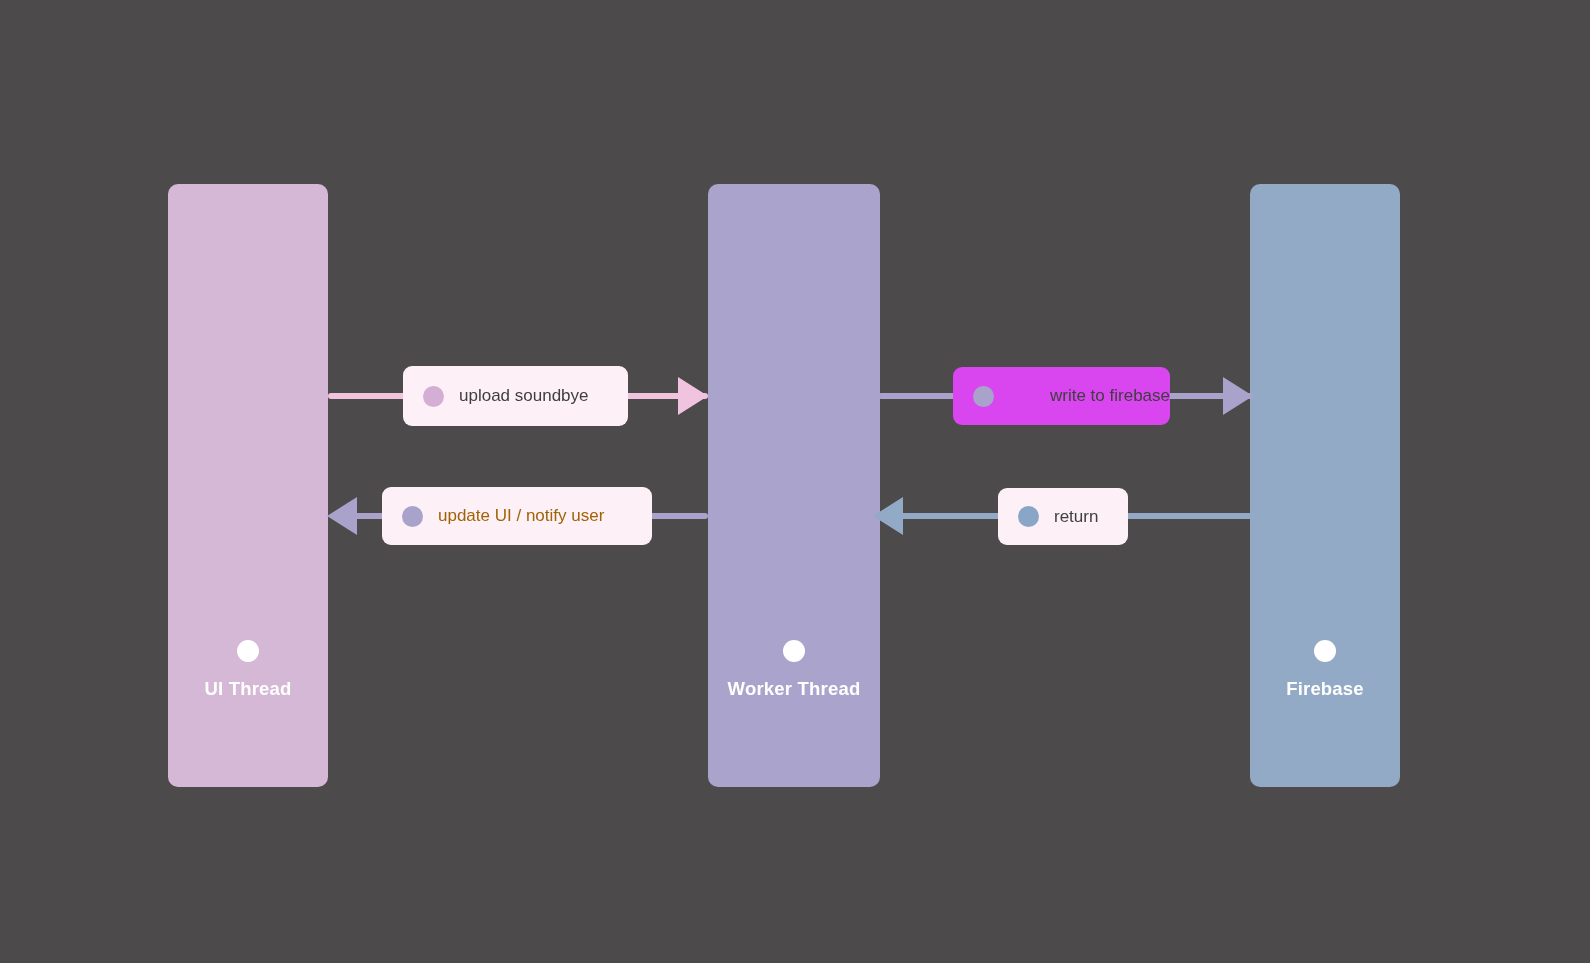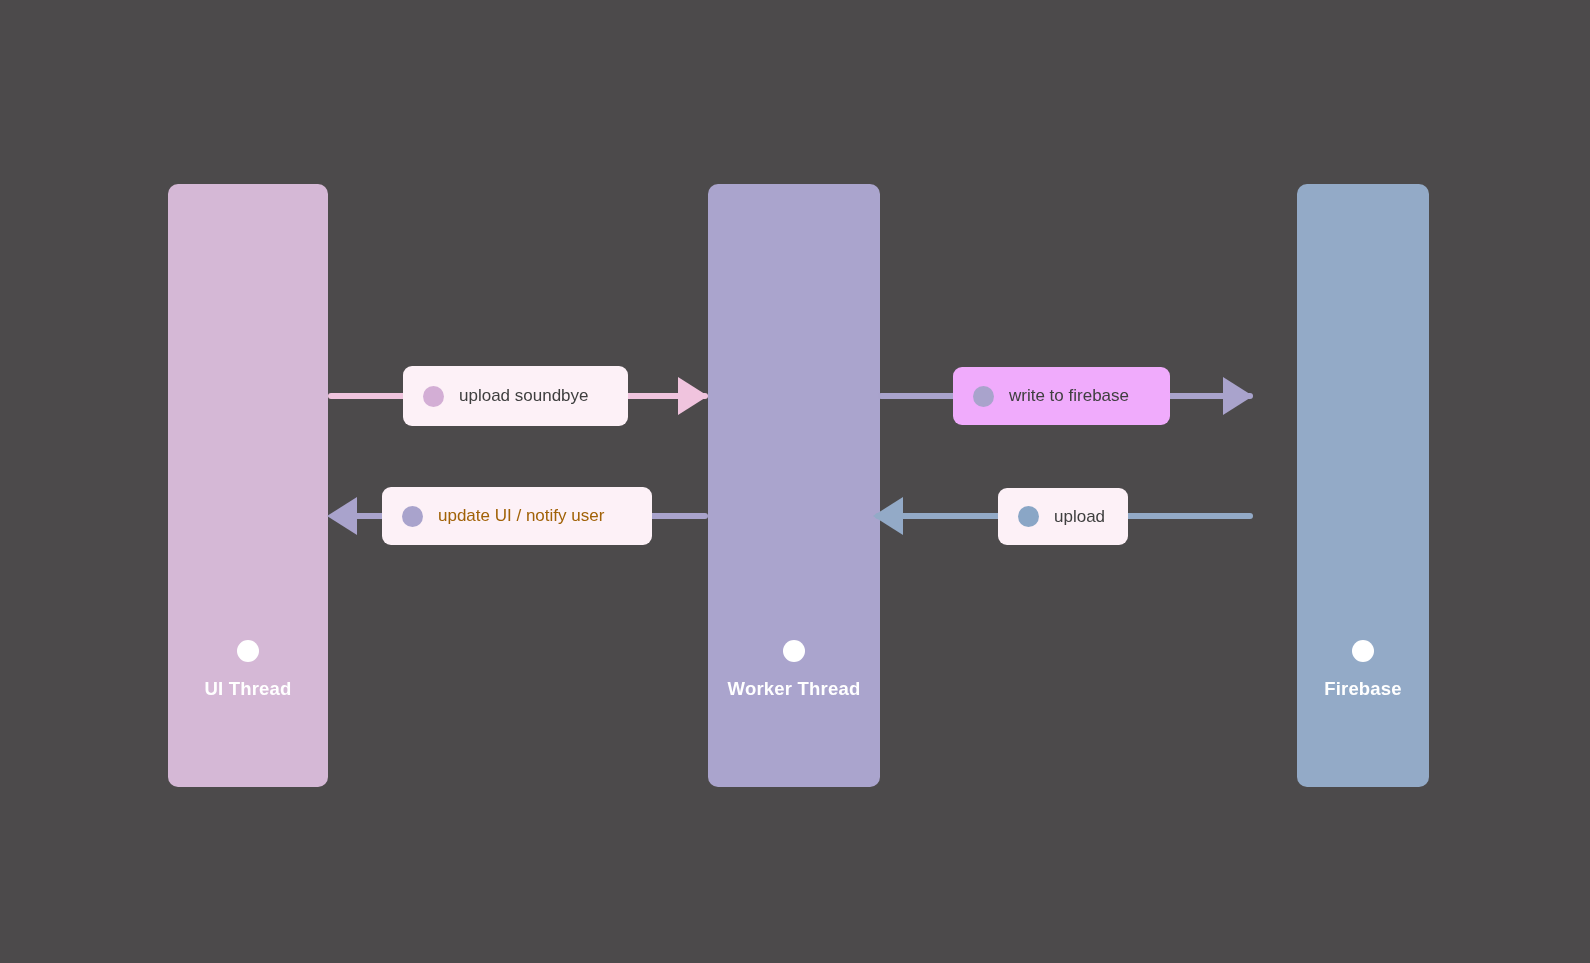--- a/index.html
+++ b/index.html
@@ -7,21 +7,21 @@
   body {
     font-family: "Liberation Sans", sans-serif;
     overflow: hidden;
   }
   .canvas { position: relative; width: 1590px; height: 963px; }
 
   
   .lane { position: absolute; top: 184px; height: 603px; border-radius: 10px; }
   .lane-ui       { left: 168px;  width: 160px; }
   .lane-worker   { left: 708px;  width: 172px; }
-  .lane-firebase { left: 1297px; width: 132px; }
+  .lane-firebase { left: 1250px; width: 150px; }
   .lane-dot {
     position: absolute; top: 456px; left: 50%; transform: translateX(-50%);
     width: 22px; height: 22px; border-radius: 50%;
   }
   .lane-label {
     position: absolute; top: 494px; left: 0; width: 100%;
     text-align: center; font-size: 18.5px; font-weight: bold;
     letter-spacing: 0.2px;
   }
 
@@ -78,32 +78,32 @@
 
   <div class="edge-line e1-line" style="background-color: rgb(240, 196, 222);"></div>
   <div class="arrowhead right e1-head" style="border-left-color: rgb(240, 196, 222);"></div>
   <div class="edge-label e1-label" style="background-color: rgb(253, 241, 247);">
     <span class="edge-dot" style="background-color: rgb(211, 174, 213);"></span>
     <span class="edge-text" style="color: rgb(63, 63, 63);">upload soundbye</span>
   </div>
 
   <div class="edge-line e2-line" style="background-color: rgb(169, 163, 204);"></div>
   <div class="arrowhead right e2-head" style="border-left-color: rgb(169, 163, 204);"></div>
-  <div class="edge-label e2-label" style="background-color: #f0abfc;">
+  <div class="edge-label e2-label" style="background-color: #d946ef; justify-content: space-between;">
     <span class="edge-dot" style="background-color: rgb(169, 163, 204);"></span>
     <span class="edge-text" style="color: rgb(63, 63, 63);">write to firebase</span>
   </div>
 
   <div class="edge-line e3-line" style="background-color: rgb(169, 163, 204);"></div>
   <div class="arrowhead left e3-head" style="border-right-color: rgb(169, 163, 204);"></div>
   <div class="edge-label e3-label" style="background-color: rgb(253, 241, 247);">
     <span class="edge-dot" style="background-color: rgb(169, 163, 204);"></span>
     <span class="edge-text" style="color: #a16207;">update UI / notify user</span>
   </div>
 
   <div class="edge-line e4-line" style="background-color: rgb(147, 170, 199);"></div>
   <div class="arrowhead left e4-head" style="border-right-color: rgb(147, 170, 199);"></div>
   <div class="edge-label e4-label" style="background-color: rgb(253, 241, 247);">
     <span class="edge-dot" style="background-color: rgb(138, 166, 198);"></span>
-    <span class="edge-text" style="color: rgb(63, 63, 63);">upload</span>
+    <span class="edge-text" style="color: rgb(63, 63, 63);">return</span>
   </div>
 
 </div>
 
 </body></html>

